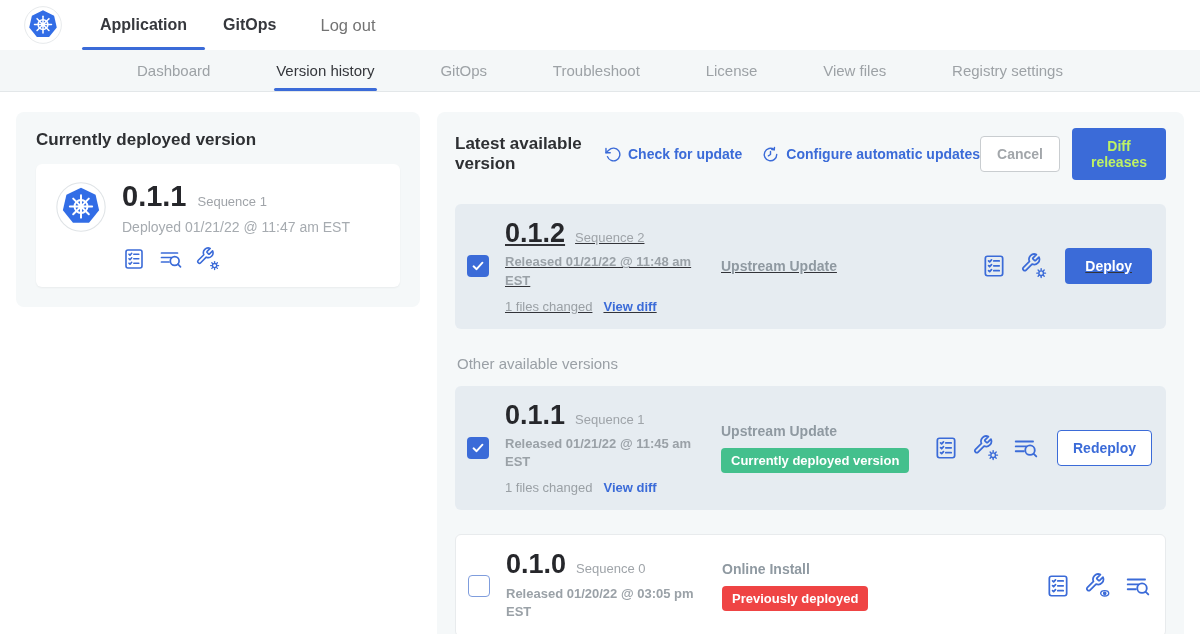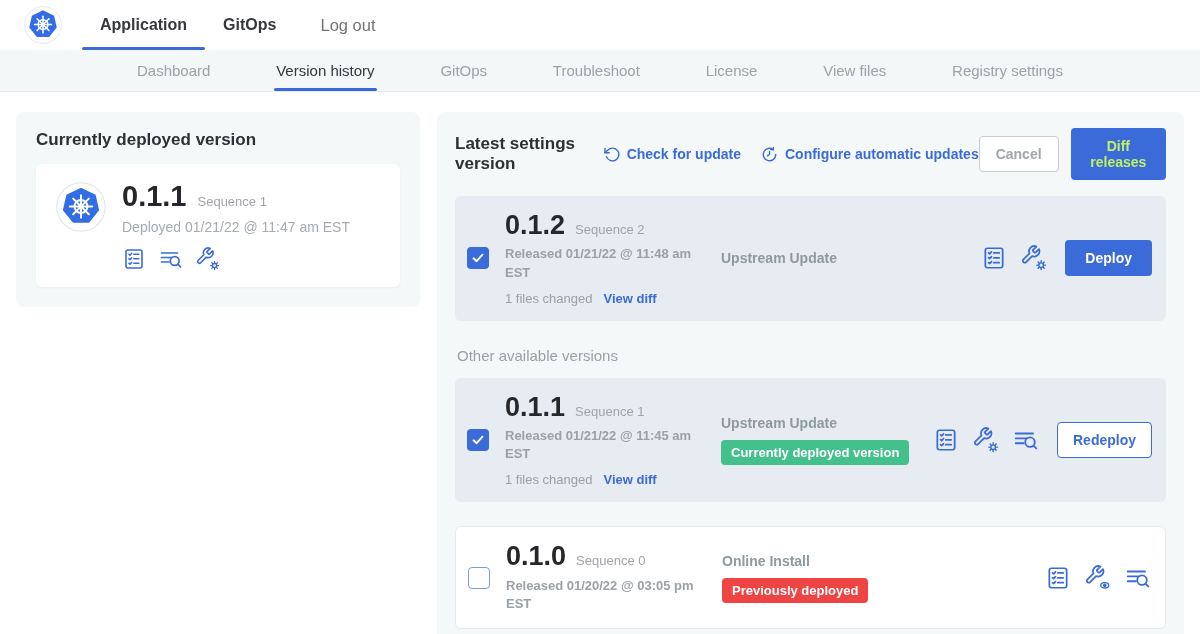--- a/index.html
+++ b/index.html
@@ -48,21 +48,21 @@
   .avail-header { display:flex; align-items:center; }
   .avail-title { font-size:17px; font-weight:bold; color:#2e3033; }
   .link-btn { display:flex; align-items:flex-start; gap:7px; color:var(--blue); font-size:14px; font-weight:bold; margin-left:20px; cursor:pointer; white-space:nowrap; }
   .btn { border-radius:4px; font-size:14px; font-weight:bold; padding:9px 16px; cursor:pointer; border:1px solid transparent; font-family:inherit; }
   .btn-cancel { margin-left:auto; background:#fff; border-color:#c9cdd0; color:#a2a6aa; }
   .btn-diff { background:var(--blue); color:#bef264; margin-left:12px; padding:9px 18px; }
 
   .version-card { border-radius:6px; display:flex; align-items:center; padding:15px 14px 15px 12px; }
   .version-card.highlight { background:#e6ecf1; }
   .version-card.plain { background:#fff; border:1px solid #e8ebed; }
-  .card-1 { margin-top:16px; }
+  .card-1 { margin-top:24px;text-decoration:underline; }
   .other-title { margin:26px 0 14px 2px; font-size:15px; color:#9aa0a6; }
   .card-3 { margin-top:24px; }
 
   .checkbox { width:22px; height:22px; border-radius:4px; flex:none; margin-right:16px; cursor:pointer; }
   .checkbox.checked { background:var(--blue); display:flex; align-items:center; justify-content:center; }
   .checkbox.unchecked { background:#fff; border:1.5px solid #7f9ddd; }
 
   .v-info { width:212px; flex:none; }
   .v-line1 { display:flex; align-items:baseline; gap:10px; }
   .v-num { font-size:27px; font-weight:bold; color:#26272b; line-height:1.05; }
@@ -212,21 +212,21 @@
               <use href="#i-wrench-gear"></use>
             </svg>
         </div>
       </div>
     </div>
   </div>
 
   <div class="right-panel">
 
     <div class="avail-header">
-      <span class="avail-title">Latest settings version</span>
+      <span class="avail-title">Latest available version</span>
       <span class="link-btn">
         <svg class="icon icon-17">
             <use href="#i-refresh"></use>
           </svg>
         <span>Check for update</span>
       </span>
       <span class="link-btn">
         <svg class="icon icon-17">
             <use href="#i-autoupdate"></use>
           </svg>

